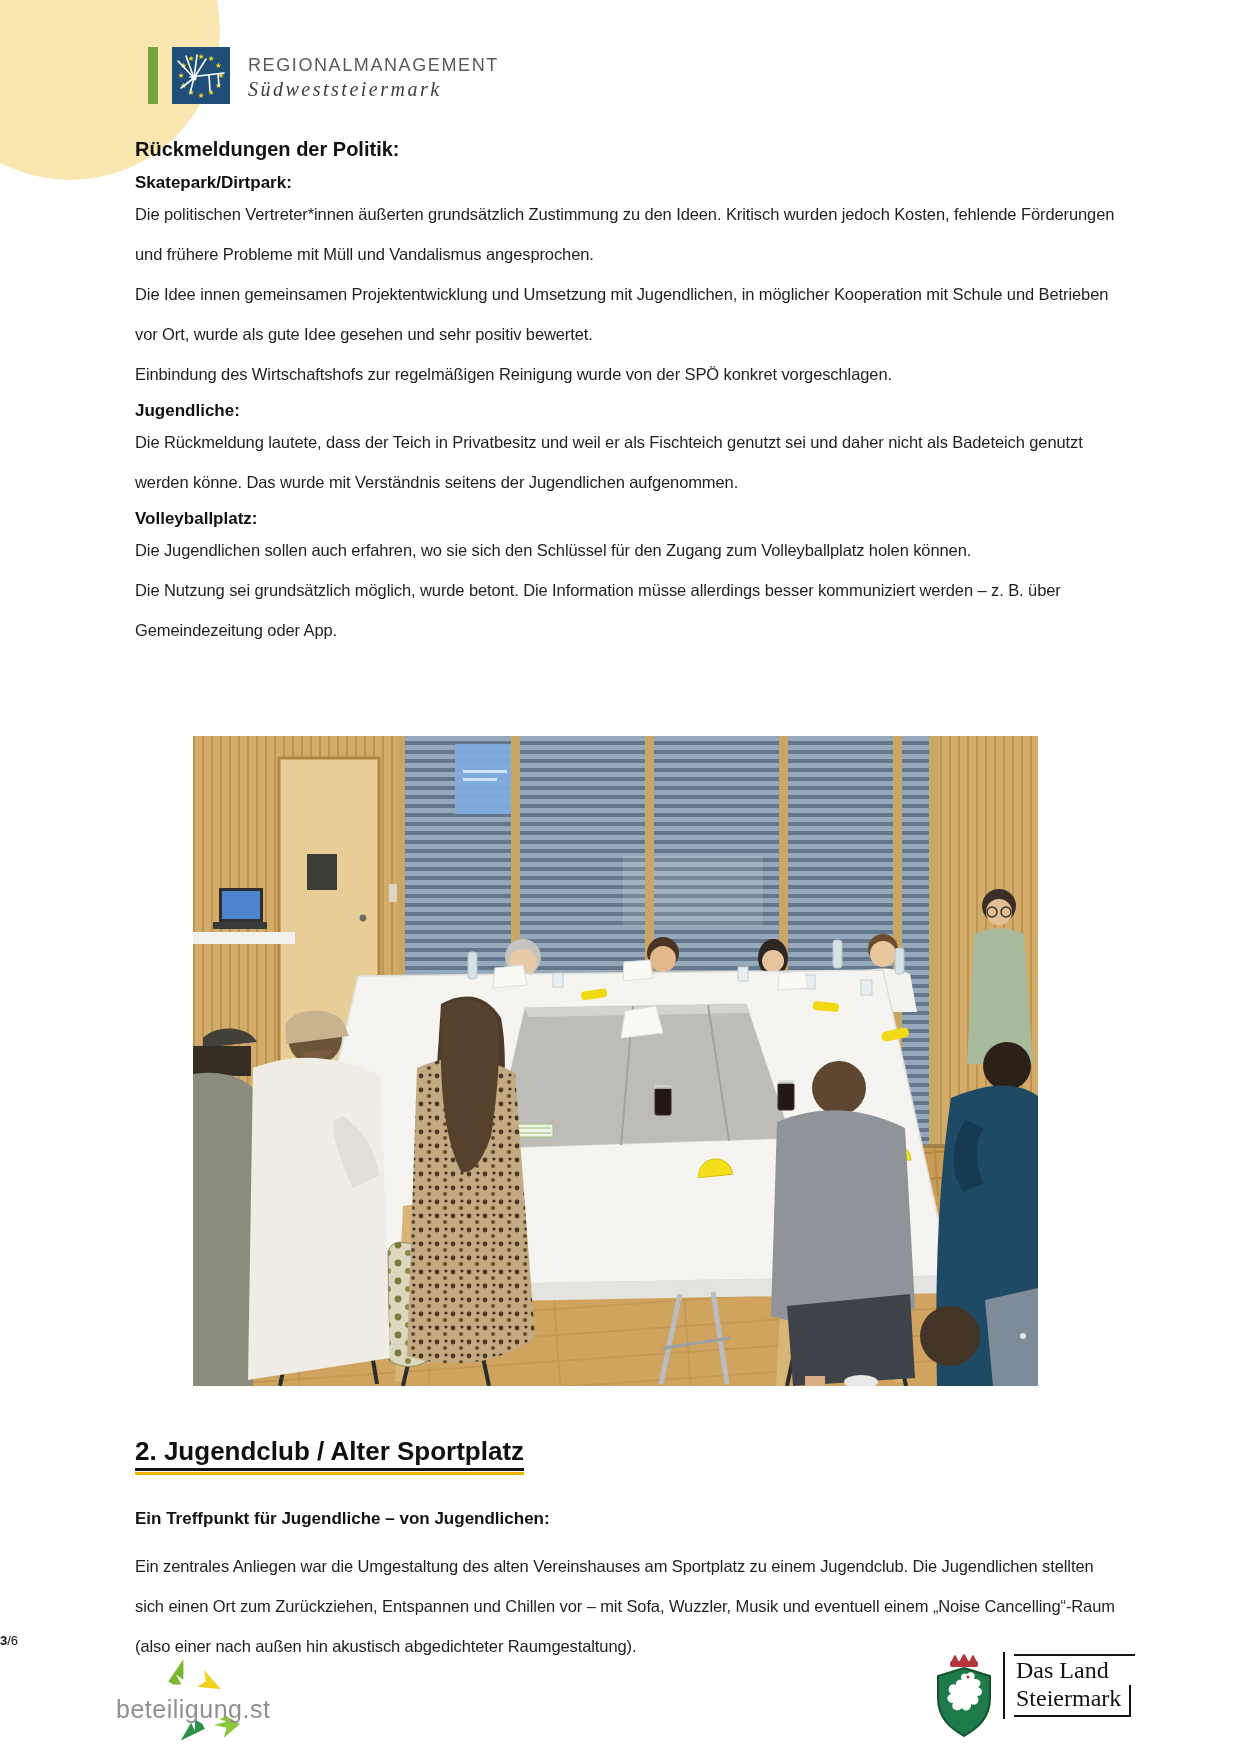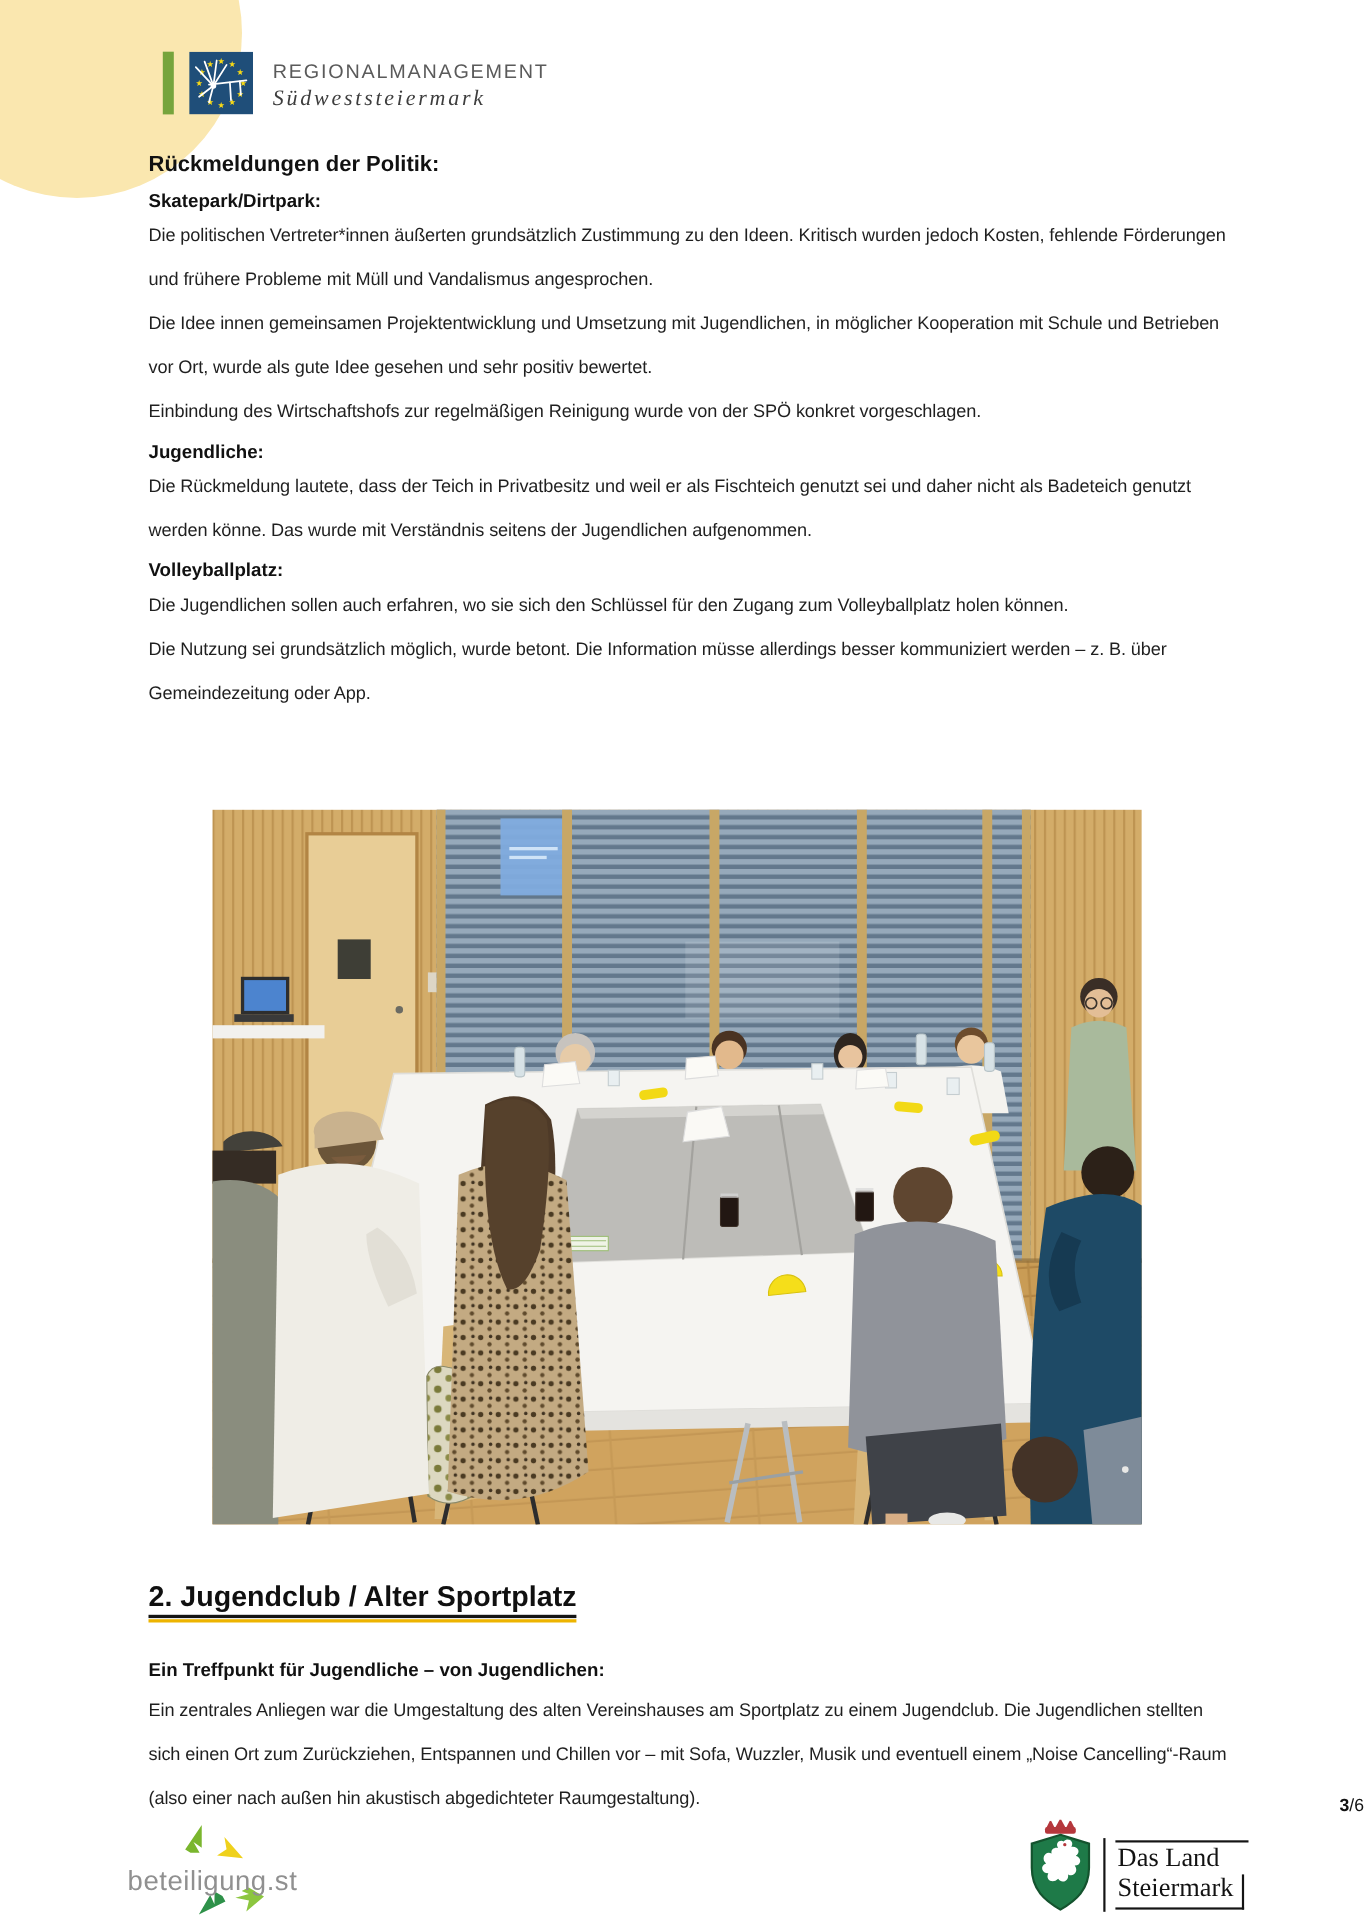--- a/index.html
+++ b/index.html
@@ -32,27 +32,27 @@
   
   .section2-title { margin-top: 50px; font-size: 26px; font-weight: bold; color: #101010; }
   .underline2 {
     display: inline-block; padding-bottom: 8px;
     background-image: linear-gradient(#141414,#141414), linear-gradient(#EDB400,#EDB400);
     background-repeat: no-repeat;
     background-size: 100% 3px, 100% 3px;
     background-position: 0 calc(100% - 4px), 0 100%;
   }
   .sub-h3 { margin-top: 32px; font-size: 17px; font-weight: bold; color: #111; line-height: 23px; }
-  .jc-p { margin-top: 5px; }
-  
-  .page-num { position: absolute; left: 0; right: 0; top: 1633px; text-align: right;
-              font-size: 16px; color: #111; }
+  .jc-p { margin-top: 16px; }
+  
+  .page-num { position: absolute; left: 0; right: 0; top: 1633px; text-align: left;
+              font-size: 13px; color: #111; }
   .page-num .pn-cur { font-weight: bold; }
   .logo-beteiligung { position: absolute; left: 112px; top: 1658px; }
-  .logo-land { position: absolute; left: 935px; top: 1652px; display: flex; align-items: flex-end; }
+  .logo-land { position: absolute; left: 935px; top: 1652px; display: flex; align-items: flex-start; }
   .land-text { margin-left: 10px; border-left: 2px solid #141414; padding: 2px 0 2px 9px;
                font-family: "Liberation Serif", serif; color: #121212; }
   .land-l1 { display: inline-block; font-size: 24px; border-top: 2px solid #141414;
              padding: 1px 26px 1px 2px; }
   .land-l2 { display: inline-block; font-size: 24px; border-right: 2px solid #141414;
              border-bottom: 2px solid #141414; padding: 0 8px 3px 2px; }
 </style>
 </head>
 <body>
 

